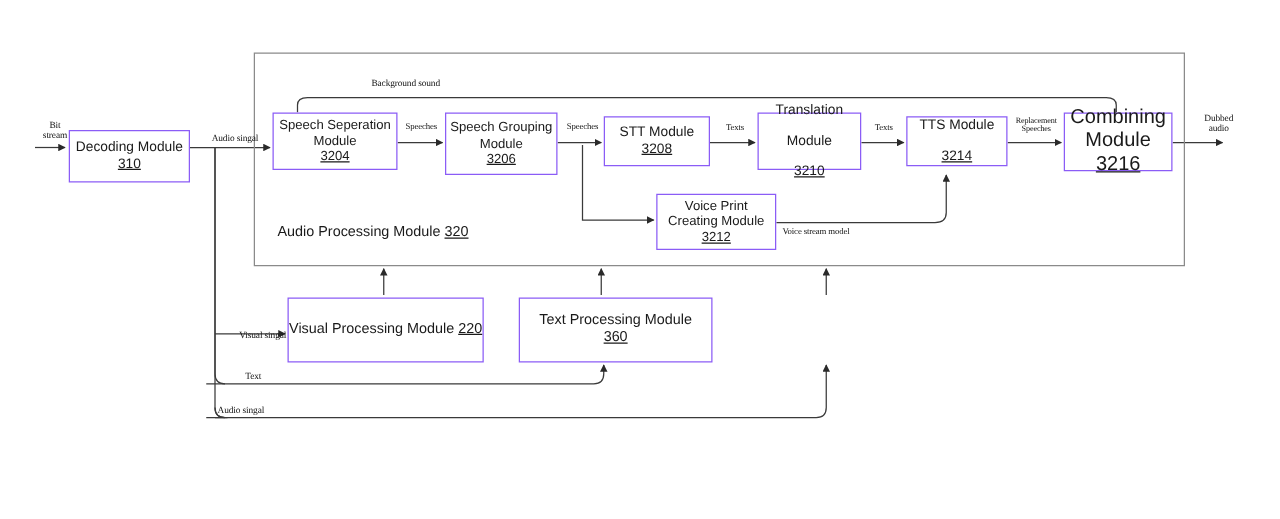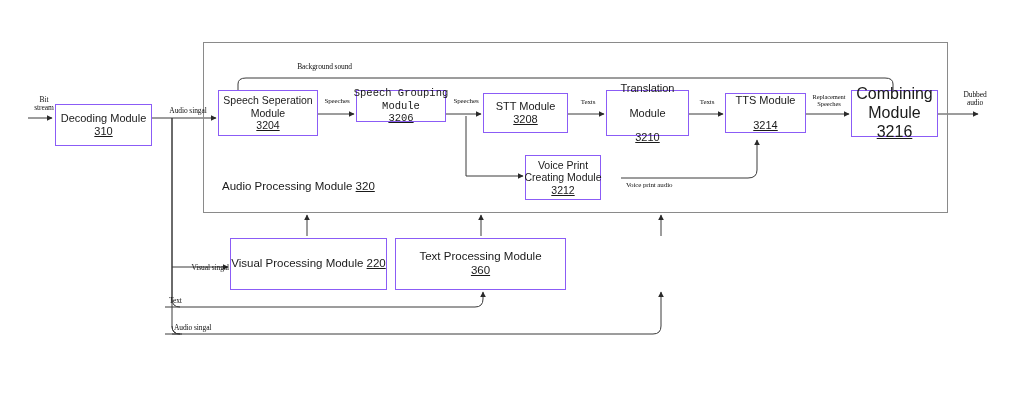--- a/index.html
+++ b/index.html
@@ -134,21 +134,21 @@
     <span class="ln">Decoding Module</span>
     <span class="ln num">310</span>
   </div>
 
   <div class="box" style="left:218px; top:90px; width:100px; height:46px; font-size:10.5px;">
     <span class="ln">Speech Seperation</span>
     <span class="ln">Module</span>
     <span class="ln num">3204</span>
   </div>
 
-  <div class="box" style="left:356px; top:90px; width:90px; height:32px; font-size:10.5px;font-family:Liberation Mono, monospace;">
+  <div class="box" style="left:356px; top:90px; width:90px; height:50px; font-size:10.5px;">
     <span class="ln">Speech Grouping</span>
     <span class="ln">Module</span>
     <span class="ln num">3206</span>
   </div>
 
   <div class="box" style="left:483px; top:93px; width:85px; height:40px; font-size:11px;">
     <span class="ln">STT Module</span>
     <span class="ln num">3208</span>
   </div>
 
@@ -162,31 +162,31 @@
     <span class="ln">TTS Module</span>
     <span class="ln num">3214</span>
   </div>
 
   <div class="box" style="left:851px; top:90px; width:87px; height:47px; font-size:16px;">
     <span class="ln">Combining</span>
     <span class="ln">Module</span>
     <span class="ln num">3216</span>
   </div>
 
-  <div class="box" style="left:525px; top:155px; width:76px; height:45px; font-size:10.5px;">
+  <div class="box" style="left:525px; top:155px; width:96px; height:45px; font-size:10.5px;">
     <span class="ln">Voice Print</span>
     <span class="ln">Creating Module</span>
     <span class="ln num">3212</span>
   </div>
 
   <div class="box" style="left:230px; top:238px; width:157px; height:52px; font-size:11.5px;">
     <span class="ln"><span>Visual Processing Module </span><span class="num">220</span></span>
   </div>
 
-  <div class="box" style="left:395px; top:238px; width:171px; height:52px; font-size:11.5px;">
+  <div class="box" style="left:415px; top:238px; width:155px; height:52px; font-size:11.5px;">
     <span class="ln">Text Processing Module</span>
     <span class="ln num">360</span>
   </div>
 
 
   <div class="wirelabel" style="left:26px; top:96px; width:36px; font-size:7.5px;">
     <div>Bit</div>
     <div>stream</div>
   </div>
 
@@ -218,28 +218,28 @@
     <div>Replacement</div>
     <div>Speeches</div>
   </div>
 
   <div class="wirelabel" style="left:952px; top:91px; width:46px; font-size:7.5px;">
     <div>Dubbed</div>
     <div>audio</div>
   </div>
 
   <div class="wirelabel" style="left:626px; top:182px; width:84px; font-size:7px; text-align:left;">
-    <div>Voice print audio</div>
+    <div>Voice stream model</div>
   </div>
 
   <div class="wirelabel" style="left:169px; top:264px; width:60px; font-size:7.5px; text-align:right;">
     <div>Visual singal</div>
   </div>
 
-  <div class="wirelabel" style="left:169px; top:297px; width:40px; font-size:7.5px; text-align:left;">
+  <div class="wirelabel" style="left:169px; top:297px; width:40px; font-size:7.5px; text-align:right;">
     <div>Text</div>
   </div>
 
   <div class="wirelabel" style="left:174px; top:324px; width:60px; font-size:7.5px; text-align:left;">
     <div>Audio singal</div>
   </div>
 
 </div>
 
 </body></html>

